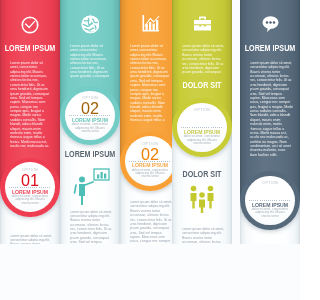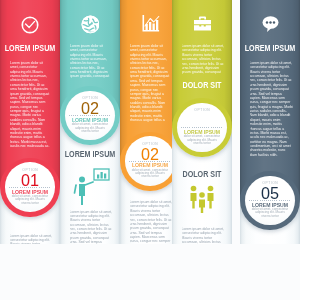--- a/index.html
+++ b/index.html
@@ -225,21 +225,20 @@
       <circle cx="12" cy="17" r="2.4" fill="#4A5C6D"></circle>
       <circle cx="19" cy="17" r="2.4" fill="#4A5C6D"></circle>
       <circle cx="26" cy="17" r="2.4" fill="#4A5C6D"></circle>
     </svg>
 
     <div class="head head-w" style="top:45.4px">LOREM IPSUM</div>
     <div class="body body-w wide" style="top:60.9px;height:101px;overflow:hidden">Lorem ipsum dolor sit amet, consectetur adipiscing elit. Mauris viverra tortor accumsan, ultricies lectus nec, consectetur felis. Ut ac urna hendrerit, dignissim ipsum gravida, consequat urna. Sed vel tempus sapien. Maecenas sem purus, congue nec semper quis, feugiat a magna. Morbi varius sodales convallis. Nam blandit, odio a blandit aliquet, mauris enim molestie enim, mattis rhoncus augue tellus a lectus. Morbi massa est, iaculis nec malesuada ac, porttitor eu magna. Nam condimentum, orci sit amet pharetra molestie, nunc diam facilisis nibh.</div>
 
     <div class="badge-inner" style="top:175.60px"></div>
     <div class="opt-label" style="top:181.20px">OPTION</div>
-    <div class="opt-num" style="top:184.80px;color:#1B3048">05</div>
     <div class="opt-rule" style="top:200.10px"></div>
     <div class="opt-title" style="top:201.75px;color:#5B6C7D">LOREM IPSUM</div>
     <div class="opt-text" style="top:208.00px">dolor sit amet, consectetur adipiscing elit. Mauris viverra tortor</div>
 
     <div class="body body-d wide" style="top:244px;height:52px;overflow:hidden">Lorem ipsum dolor sit amet, consectetur adipiscing elit. Mauris viverra tortor accumsan, ultricies lectus nec, consectetur felis. Ut ac urna hendrerit, dignissim ipsum gravida, consequat urna. Sed vel tempus.</div>
   </div>
 
 </div>
 
 </body></html>

